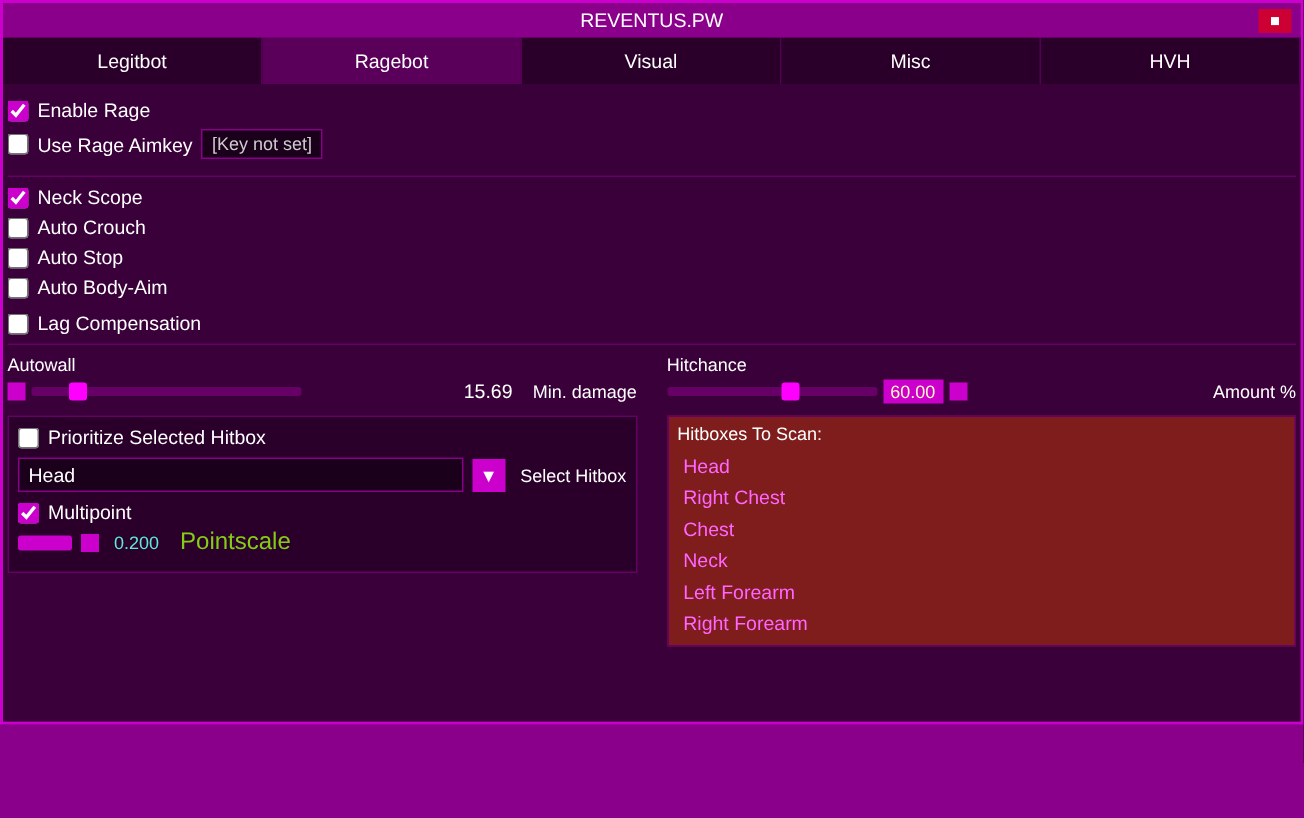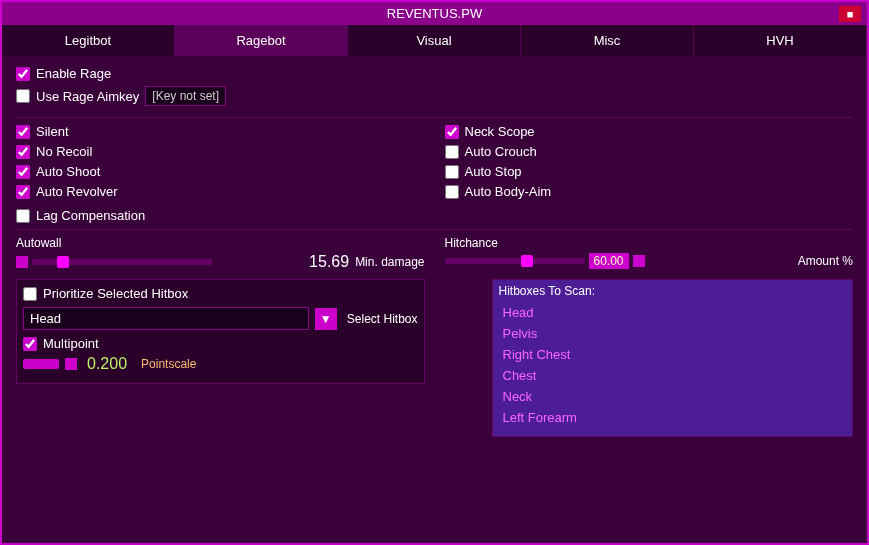--- a/index.html
+++ b/index.html
@@ -7,21 +7,21 @@
       width: 869px;
       height: 545px;
       background: #8B008B;
       font-family: Arial, sans-serif;
       font-size: 13px;
       color: #fff;
       overflow: hidden;
     }
     #app {
       width: 869px;
-      height: 545px;
+      height: 483px;
       display: flex;
       flex-direction: column;
       background: #6B006B;
       border: 2px solid #CC00CC;
     }
     #titlebar {
       background: #8B008B;
       text-align: center;
       padding: 4px;
       color: #fff;
@@ -57,21 +57,21 @@
       cursor: pointer;
       border-right: 1px solid #550055;
       font-size: 13px;
     }
     .tab.active {
       background: #5a005a;
     }
     #content {
       flex: 1;
       background: #3a003a;
-      padding: 10px 14px;
+      padding: 10px 3px;
       overflow: hidden;
     }
     .checkbox-row {
       display: flex;
       align-items: center;
       gap: 6px;
       margin-bottom: 5px;
     }
     .checkbox-row input[type=checkbox] {
       accent-color: #cc00cc;
@@ -217,38 +217,20 @@
           <span>Use Rage Aimkey</span>
           <span class="key-badge">[Key not set]</span>
         </div>
       </div>
       <div class="right-col"></div>
     </div>
 
     <div class="section-divider"></div>
 
     <div class="two-col" style="margin-bottom:4px;">
-      <div class="left-col">
-        <div class="checkbox-row">
-          <input type="checkbox" checked="" style="">
-          <span>Silent</span>
-        </div>
-        <div class="checkbox-row">
-          <input type="checkbox" checked="" style="">
-          <span>No Recoil</span>
-        </div>
-        <div class="checkbox-row">
-          <input type="checkbox" checked="" style="">
-          <span>Auto Shoot</span>
-        </div>
-        <div class="checkbox-row">
-          <input type="checkbox" checked="" style="">
-          <span>Auto Revolver</span>
-        </div>
-      </div>
       <div class="right-col">
         <div class="checkbox-row">
           <input type="checkbox" checked="" style="">
           <span>Neck Scope</span>
         </div>
         <div class="checkbox-row">
           <input type="checkbox" style="">
           <span>Auto Crouch</span>
         </div>
         <div class="checkbox-row">
@@ -270,21 +252,21 @@
     <div class="section-divider"></div>
 
     <div class="two-col" style="margin-bottom:4px;">
       <div class="left-col">
         <div style="font-size:12px;margin-bottom:3px;">Autowall</div>
         <div class="slider-row">
           <div class="slider-container">
             <div style="background:#cc00cc;width:12px;height:12px;display:inline-block;"></div>
             <input type="range" min="0" max="100" value="15" class="slider-pink" style="width: 180px;">
           </div>
-          <span style="color:#fff;font-size:16px;min-width:40px;">15.69</span>
+          <span style="color:#fff;font-size:13px;min-width:40px;">15.69</span>
           <span style="color:#fff;font-size:12px;">Min. damage</span>
         </div>
       </div>
       <div class="right-col">
         <div style="font-size:12px;margin-bottom:3px;">Hitchance</div>
         <div class="slider-row">
           <div class="slider-container">
             <input type="range" min="0" max="100" value="60" class="slider-pink" style="width: 140px;">
             <span class="slider-value">60.00</span>
             <div style="background:#cc00cc;width:12px;height:12px;display:inline-block;"></div>
@@ -306,31 +288,30 @@
             <div class="dropdown-arrow">▼</div>
             <span style="font-size:12px;margin-left:4px;">Select Hitbox</span>
           </div>
           <div class="checkbox-row" style="margin-bottom:4px;">
             <input type="checkbox" checked="" style="">
             <span>Multipoint</span>
           </div>
           <div class="slider-row">
             <div style="background:#cc00cc;width:36px;height:10px;display:inline-block;border-radius:2px;"></div>
             <div style="background:#cc00cc;width:12px;height:12px;display:inline-block;"></div>
-            <span style="color:#bef264;font-size:16px;margin-left:4px;">0.200</span>
-            <span style="color:#fdba74;font-size:12px;margin-left:8px;">Pointscale</span>
+            <span style="color:#5eead4;font-size:12px;margin-left:4px;">0.200</span>
+            <span style="color:#84cc16;font-size:16px;margin-left:8px;">Pointscale</span>
           </div>
         </div>
       </div>
       <div class="right-col">
-        <div style="border:1px solid #660066;background:#4c1d95;padding:4px 6px;margin-left:47px;">
+        <div style="border:1px solid #660066;background:#7f1d1d;padding:4px 6px;">
           <div style="font-size:12px;margin-bottom:4px;">Hitboxes To Scan:</div>
           <div class="hitboxes-scrollable">
             <div class="hitbox-item">Head</div>
-            <div class="hitbox-item">Pelvis</div>
             <div class="hitbox-item">Right Chest</div>
             <div class="hitbox-item">Chest</div>
             <div class="hitbox-item">Neck</div>
             <div class="hitbox-item">Left Forearm</div>
             <div class="hitbox-item">Right Forearm</div>
           </div>
         </div>
       </div>
     </div>
 

